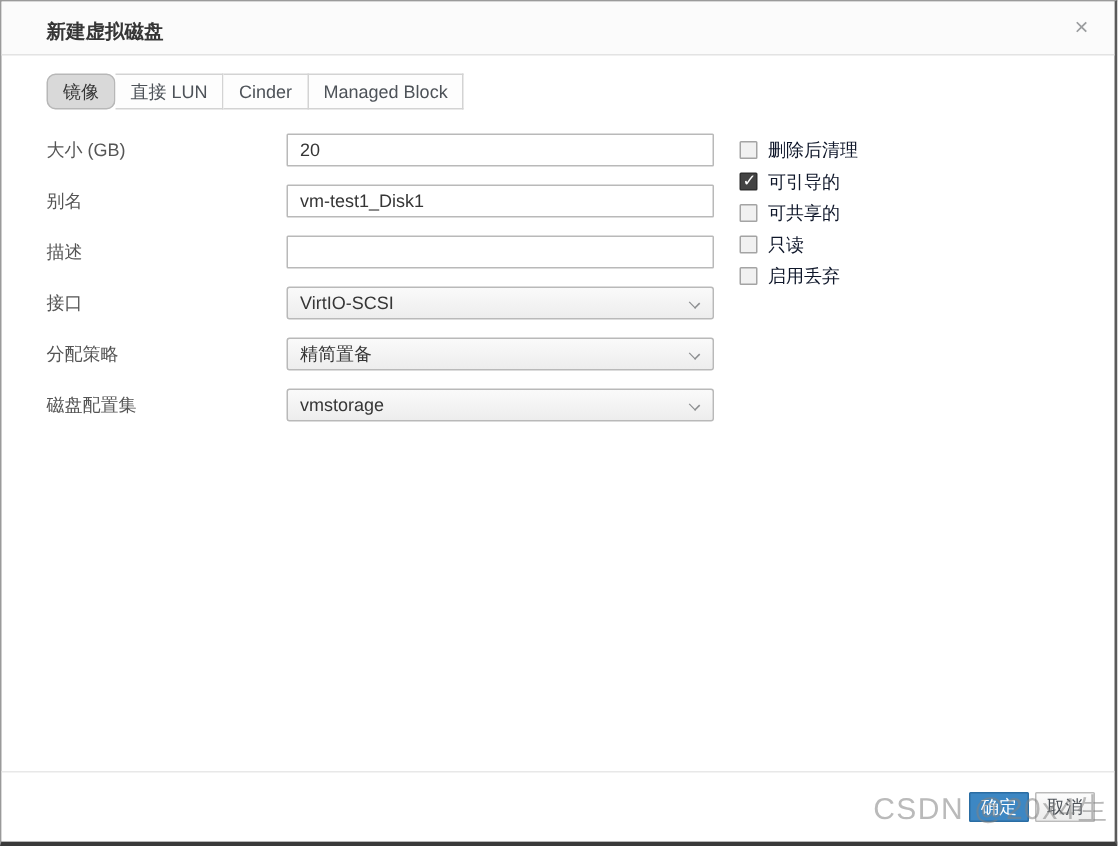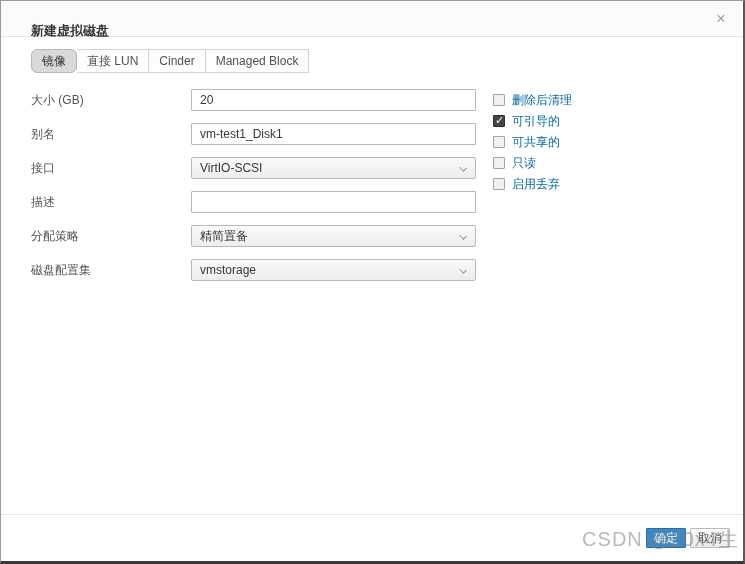--- a/index.html
+++ b/index.html
@@ -19,21 +19,21 @@
     overflow: hidden;
   }
   
   .dialog-header {
     position: relative;
     height: 36px;
     background: #fbfbfb;
     border-bottom: 1px solid #e3e3e3;
   }
   .dialog-title {
-    position: absolute; left: 30px; top: 21px;
+    position: absolute; left: 30px; top: 11px;
     font-size: 13px; font-weight: bold; color: #363636;
   }
   .close-btn {
     position: absolute; right: 12px; top: 8px;
     width: 20px; height: 20px;
     font-size: 16px; line-height: 20px; text-align: center;
     color: #9b9d9f; cursor: pointer;
   }
   
   .dialog-body { position: relative; padding: 12px 30px 0 30px; }
@@ -97,21 +97,21 @@
     flex: none;
   }
   .checkbox[data-checked="true"] {
     background: #434343; border-color: #2f2f2f;
   }
   .checkbox[data-checked="true"]::after {
     content: "✓";
     position: absolute; left: 1px; top: -2px;
     font-size: 11px; color: #fff;
   }
-  .checkbox-label { font-size: 12px; color: #0369a1; }
+  .checkbox-label { font-size: 12px; color: #0f172a; }
   
   .dialog-footer {
     position: absolute; left: 0; bottom: 0;
     width: 100%; height: 47px;
     background: #fff;
     border-top: 1px solid #e8e8e8;
     display: flex; align-items: center; justify-content: flex-end;
     padding-right: 13px; gap: 4px;
   }
   .btn {
@@ -172,32 +172,32 @@
         <div class="form-label">大小 (GB)</div>
         <input class="text-input" type="text" value="20" style="">
       </div>
 
       <div class="form-row">
         <div class="form-label">别名</div>
         <input class="text-input" type="text" value="vm-test1_Disk1" style="">
       </div>
 
       <div class="form-row">
+        <div class="form-label">描述</div>
+        <input class="text-input" type="text" value="" style="">
+      </div>
+
+      <div class="form-row">
         <div class="form-label">接口</div>
         <div class="select">
           <span>VirtIO-SCSI</span>
           <span class="caret"></span>
         </div>
       </div>
 
-      <div class="form-row">
-        <div class="form-label">描述</div>
-        <input class="text-input" type="text" value="" style="">
-      </div>
-
 
       <div class="form-row">
         <div class="form-label">分配策略</div>
         <div class="select">
           <span>精简置备</span>
           <span class="caret"></span>
         </div>
       </div>
 
       <div class="form-row">

